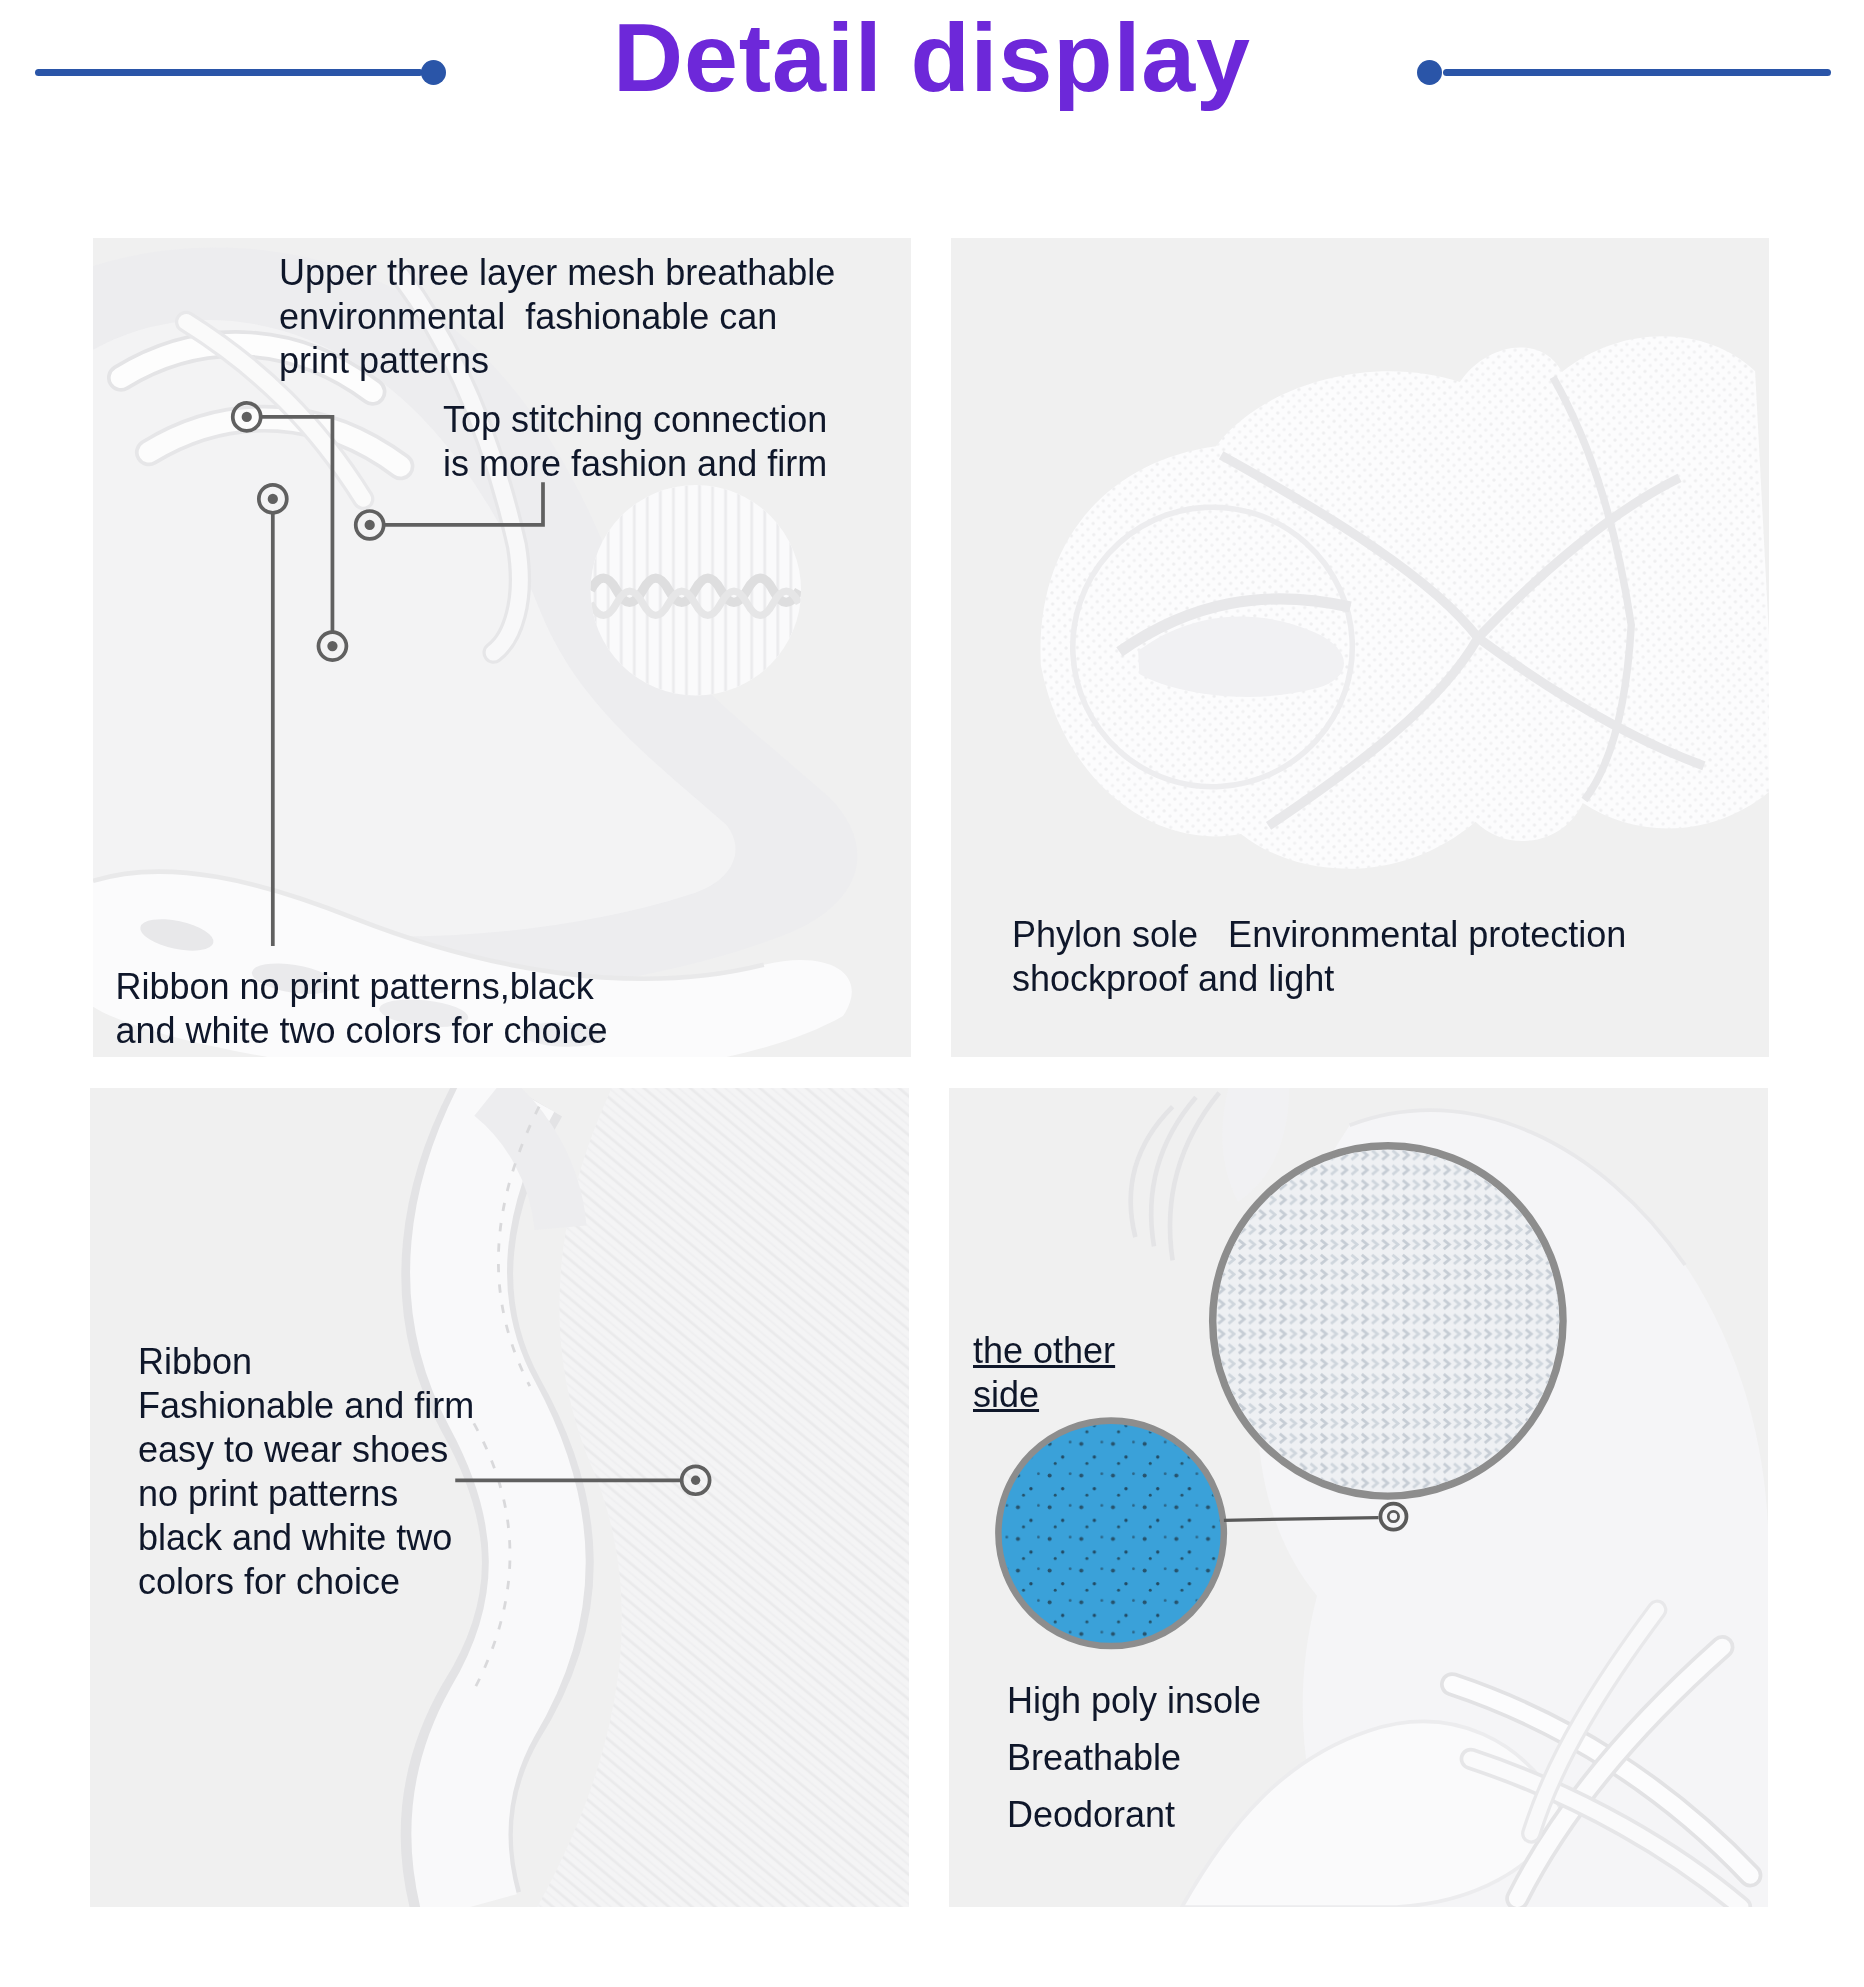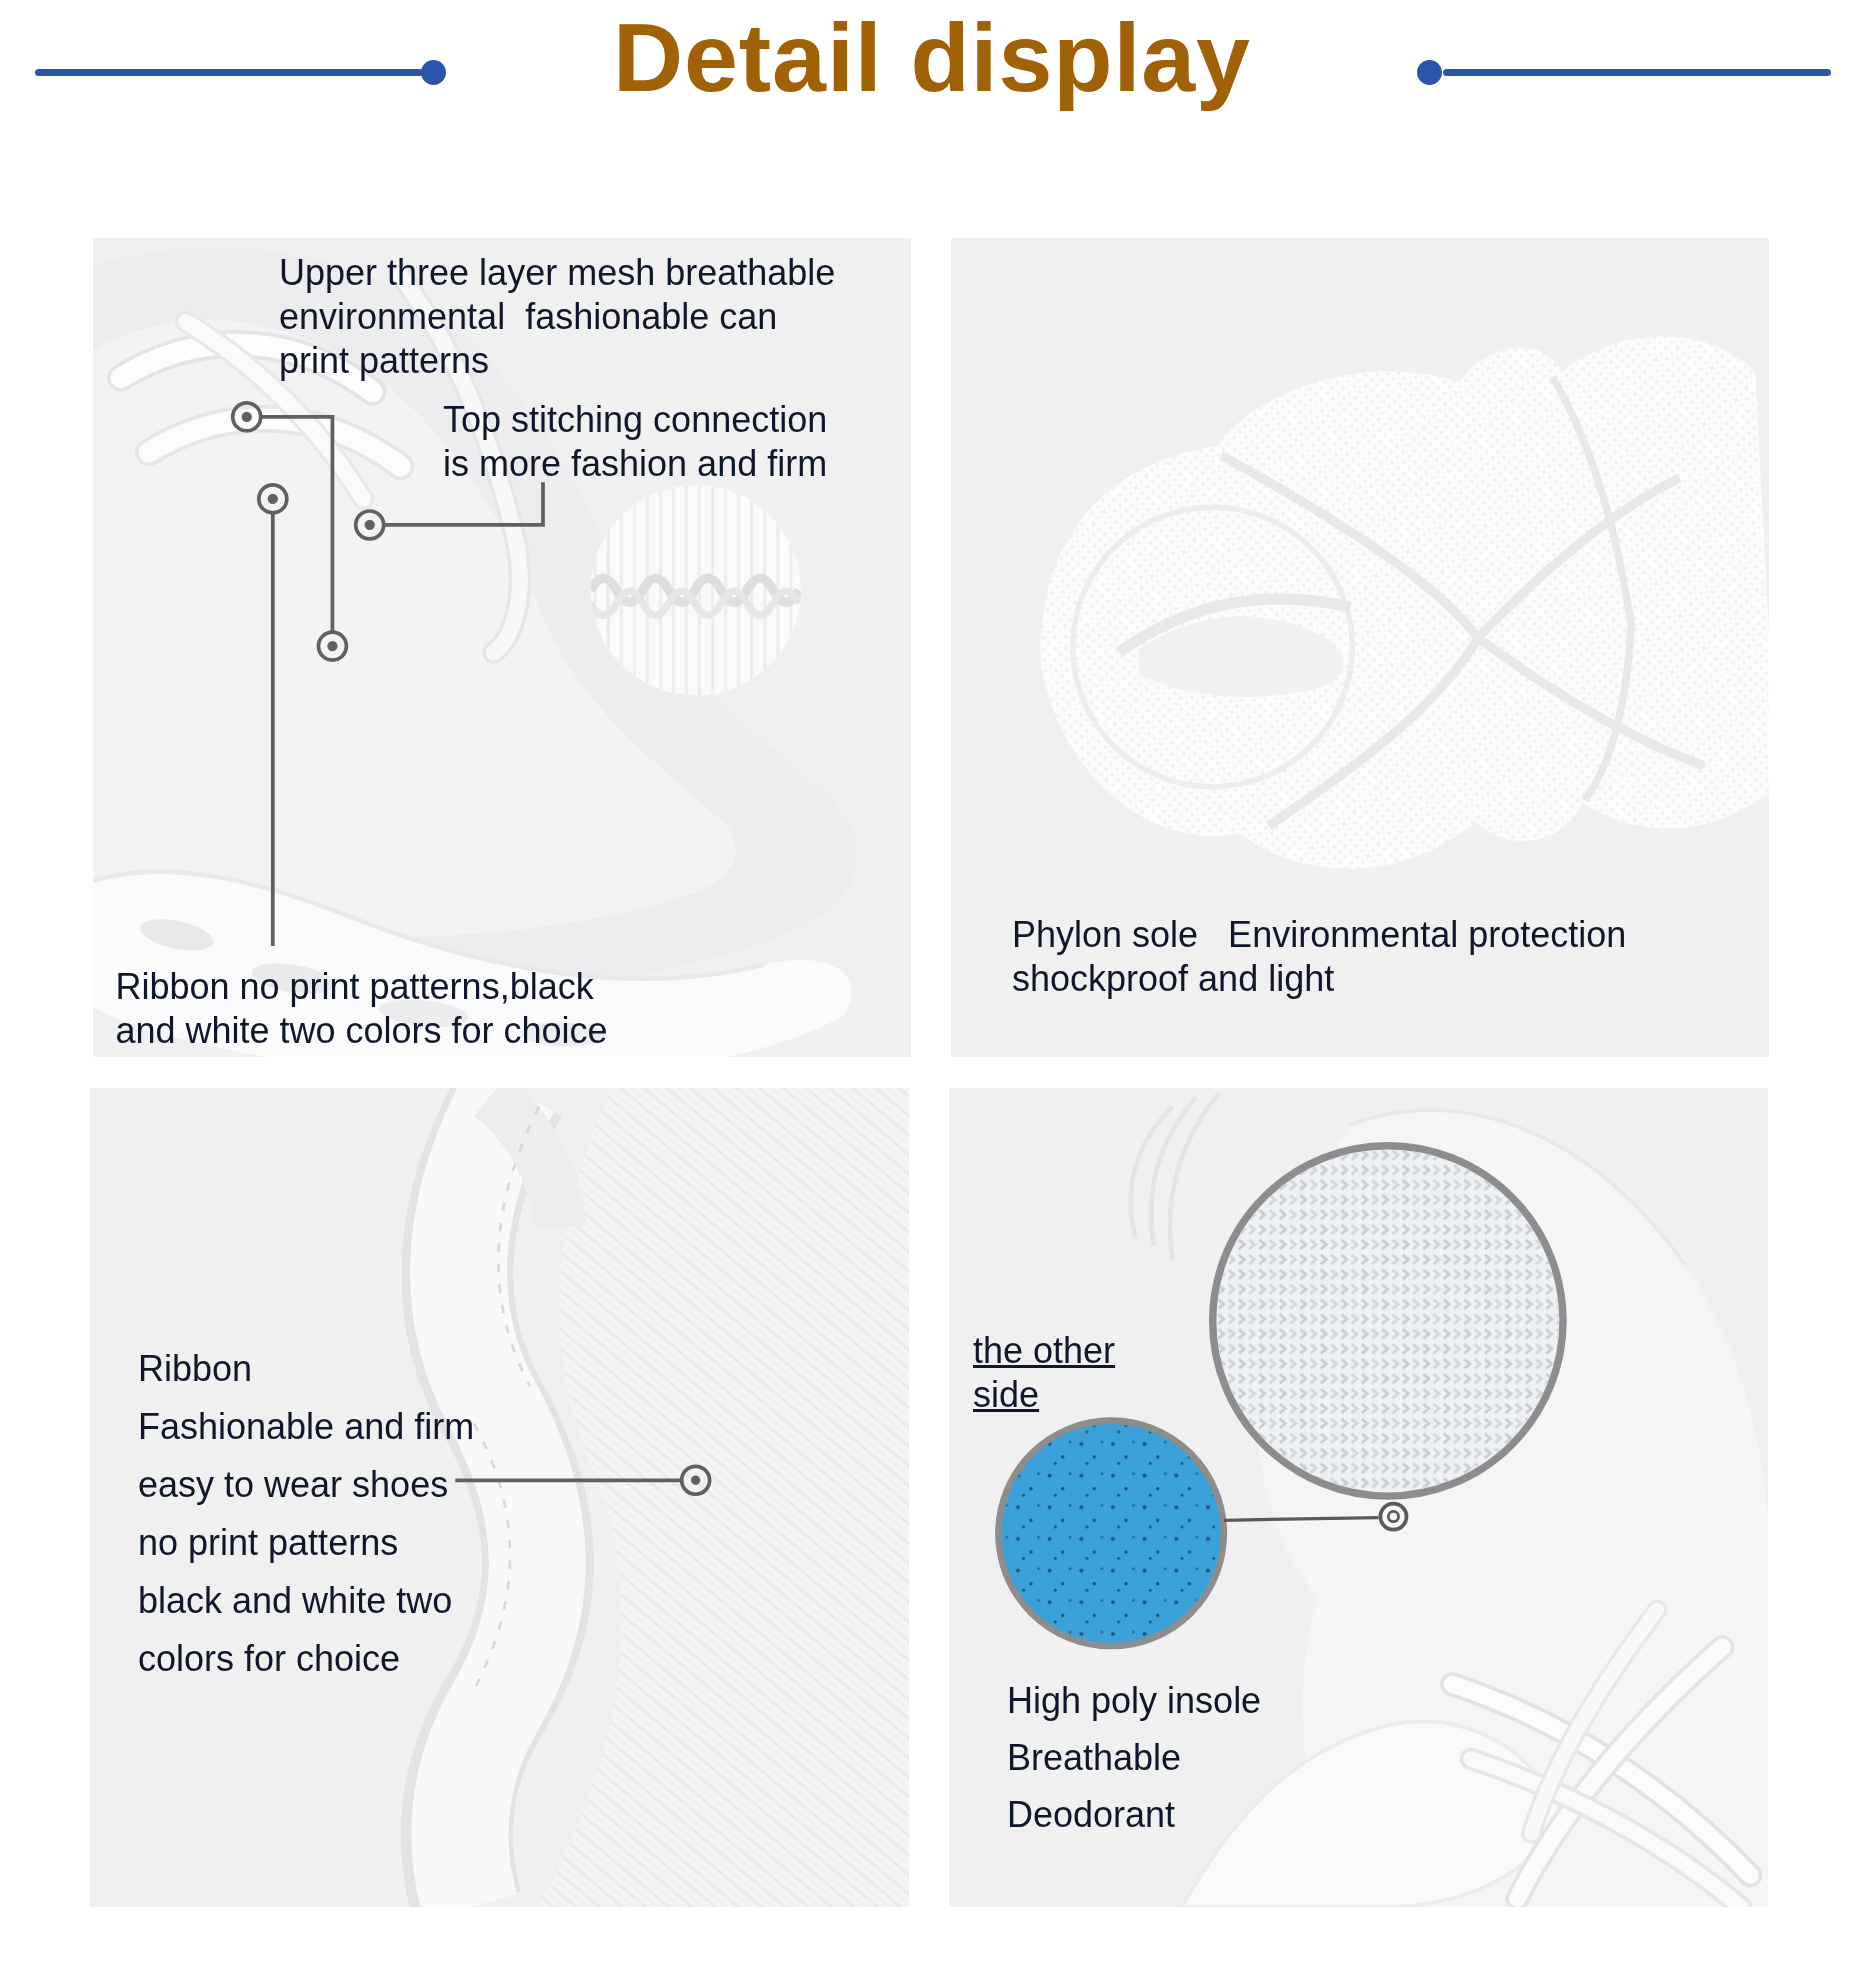--- a/index.html
+++ b/index.html
@@ -3,21 +3,21 @@
 <meta charset="utf-8">
 <style>
   html,body{margin:0;padding:0;background:#ffffff;}
   .canvas{
     position:relative;width:1864px;height:1988px;background:#ffffff;overflow:hidden;
     font-family:"Liberation Sans", sans-serif;
   }
   
   .page-title{
     position:absolute;left:0;top:1.9px;width:100%;text-align:center;
-    font-size:97px;font-weight:bold;color:#a16207;letter-spacing:0.9px;
+    font-size:97px;font-weight:bold;color:#6d28d9;letter-spacing:0.9px;
   }
   .rule{position:absolute;top:69px;height:6.5px;width:388px;background:#2a55a8;border-radius:3.7px;}
   .rule-left{left:35px;}
   .rule-right{left:1443px;}
   .rule-dot{position:absolute;top:60px;width:25px;height:25px;border-radius:50%;background:#2a55a8;}
   .dot-left{left:421px;}
   .dot-right{left:1417px;}
   
   .panel{position:absolute;background:#f0f0f0;overflow:hidden;}
   .panel-1{left:93px;top:238px;width:818px;height:819px;}
@@ -29,21 +29,21 @@
     position:absolute;color:#0f172a;font-size:36px;line-height:44px;
     white-space:pre-wrap;z-index:5;
   }
   
   .n-upper{left:186px;top:13px;}
   .n-stitch{left:350px;top:160px;}
   .n-ribbon1{left:22.4px;top:727px;}
   
   .n-phylon{left:61px;top:675px;}
   
-  .n-ribbon2{left:48px;top:252px;line-height:58px;}
+  .n-ribbon2{left:48px;top:252px;line-height:44px;}
   
   .n-otherside{left:24px;top:241px;text-decoration:underline;}
   .n-insole{left:58px;top:584px;line-height:57px;}
   svg{display:block;}
 </style>
 </head>
 <body>
 
 <div class="canvas">
 

